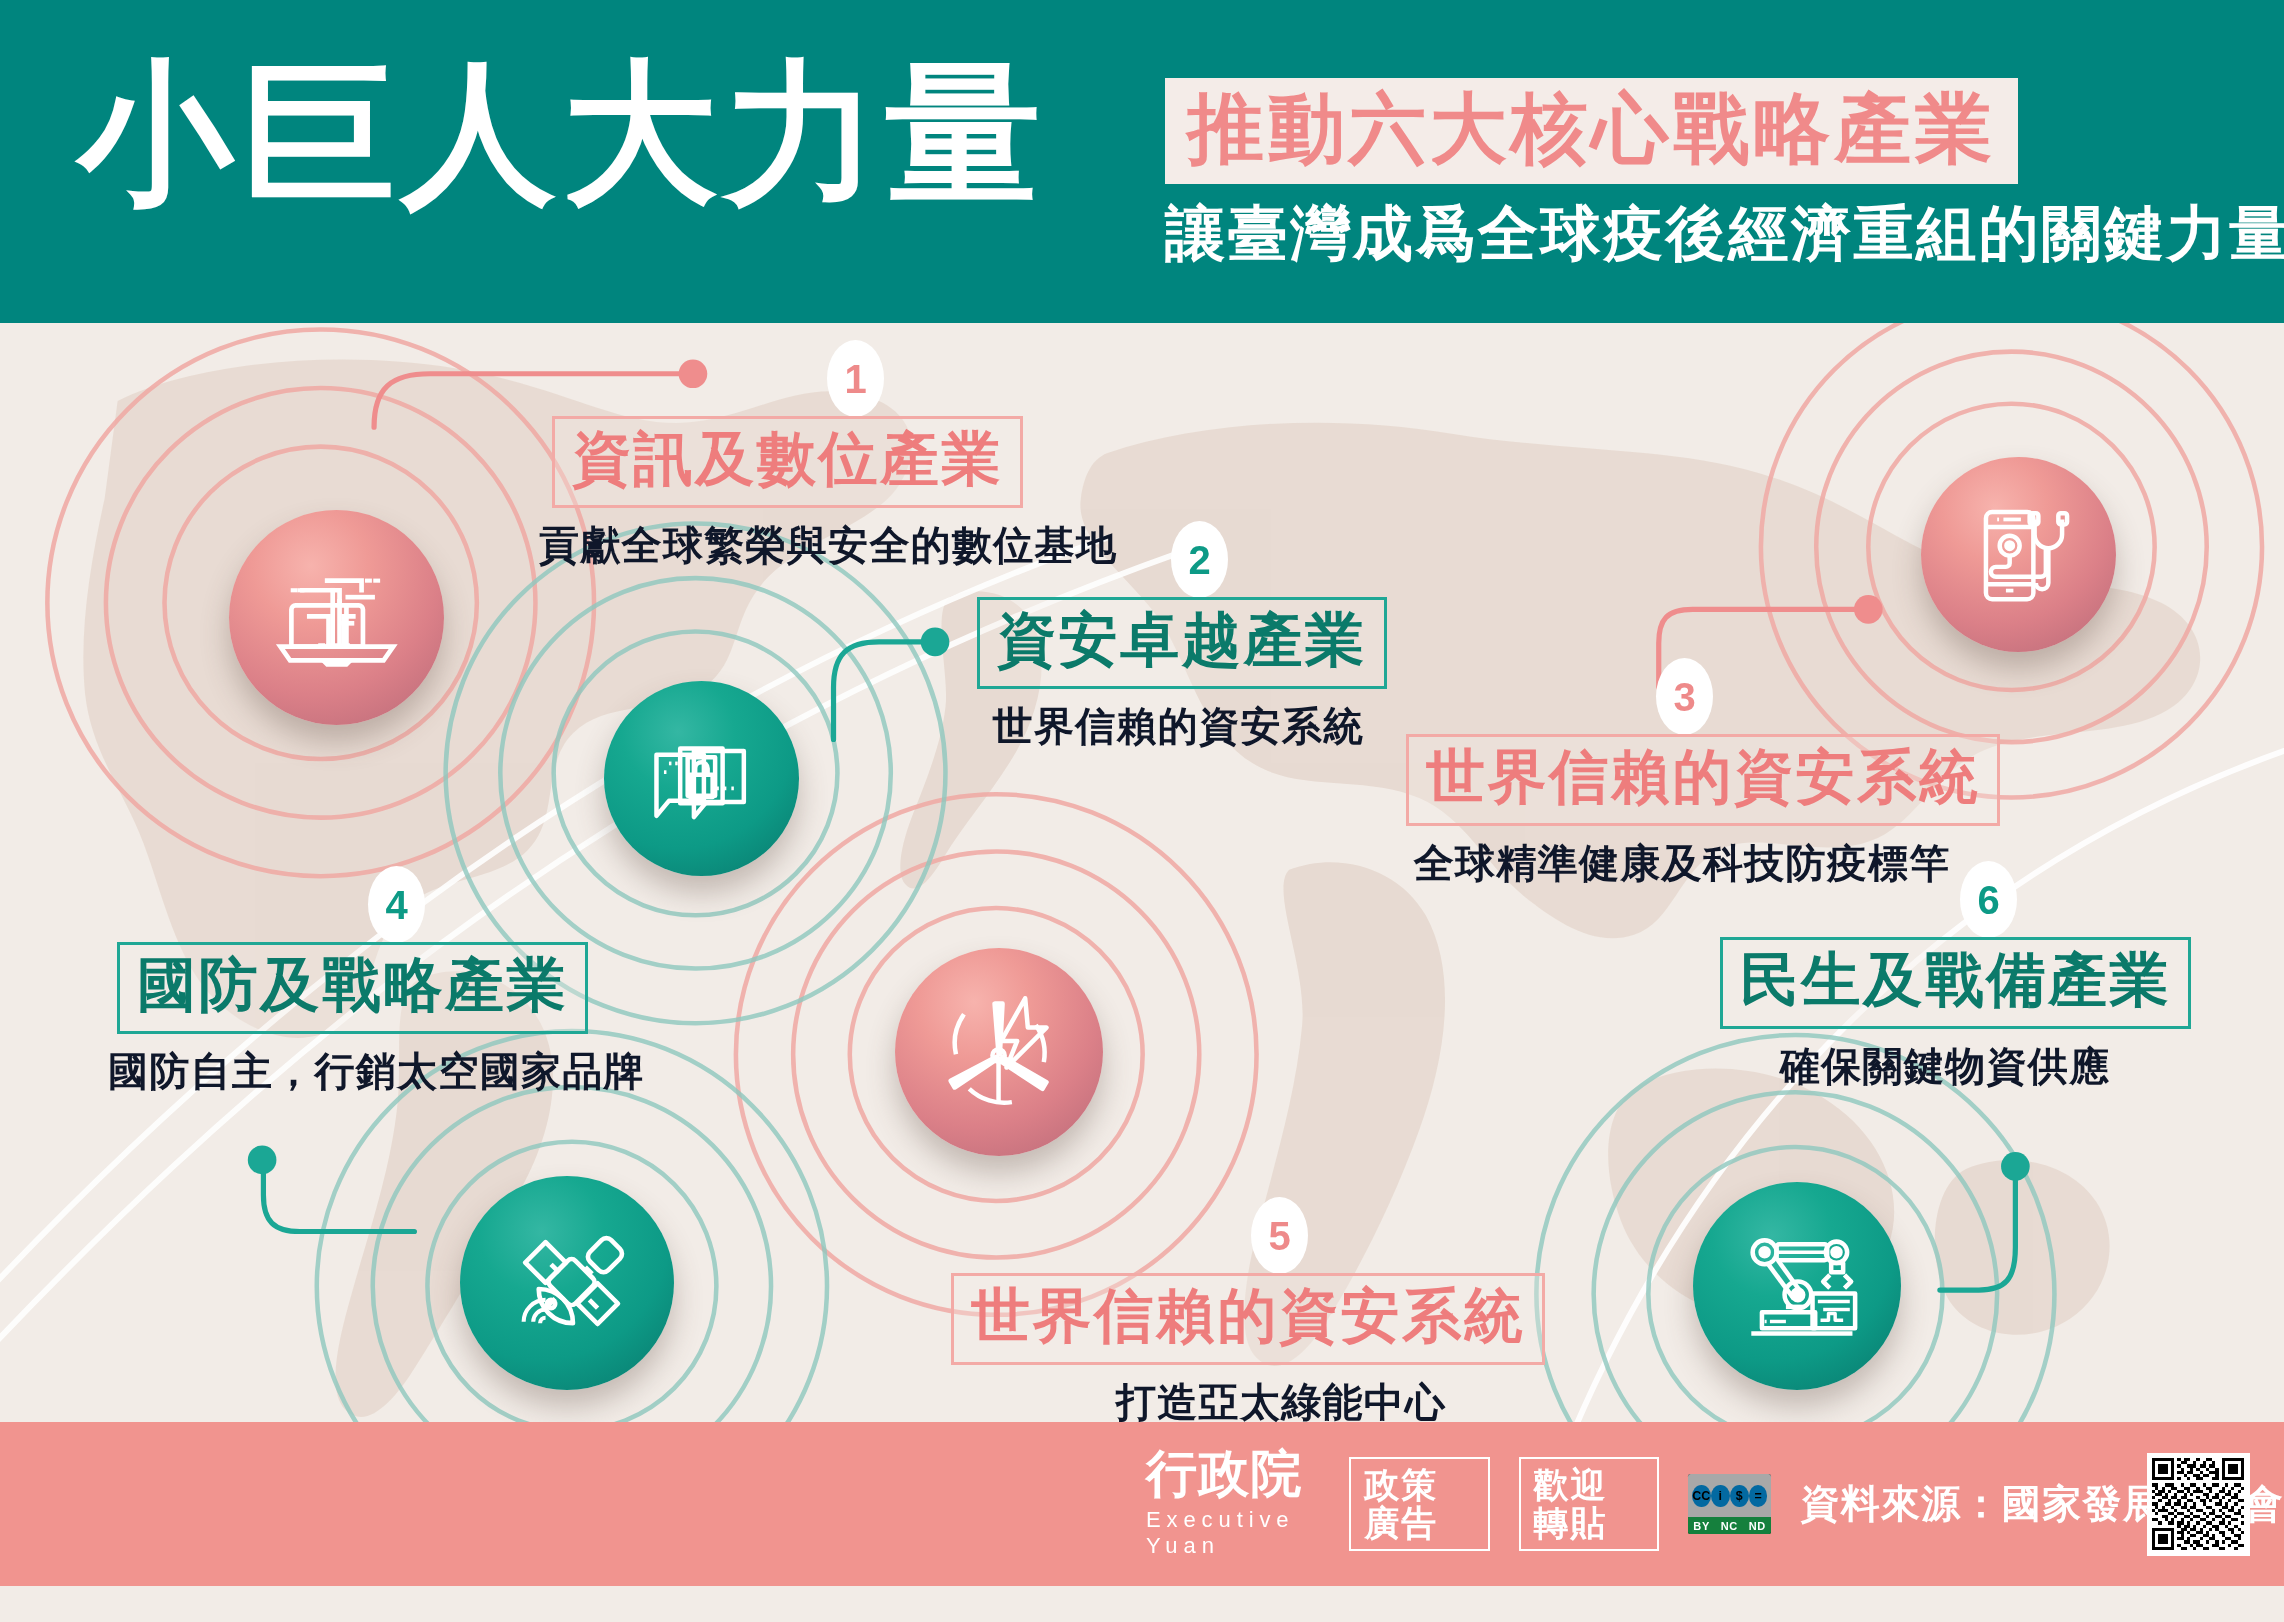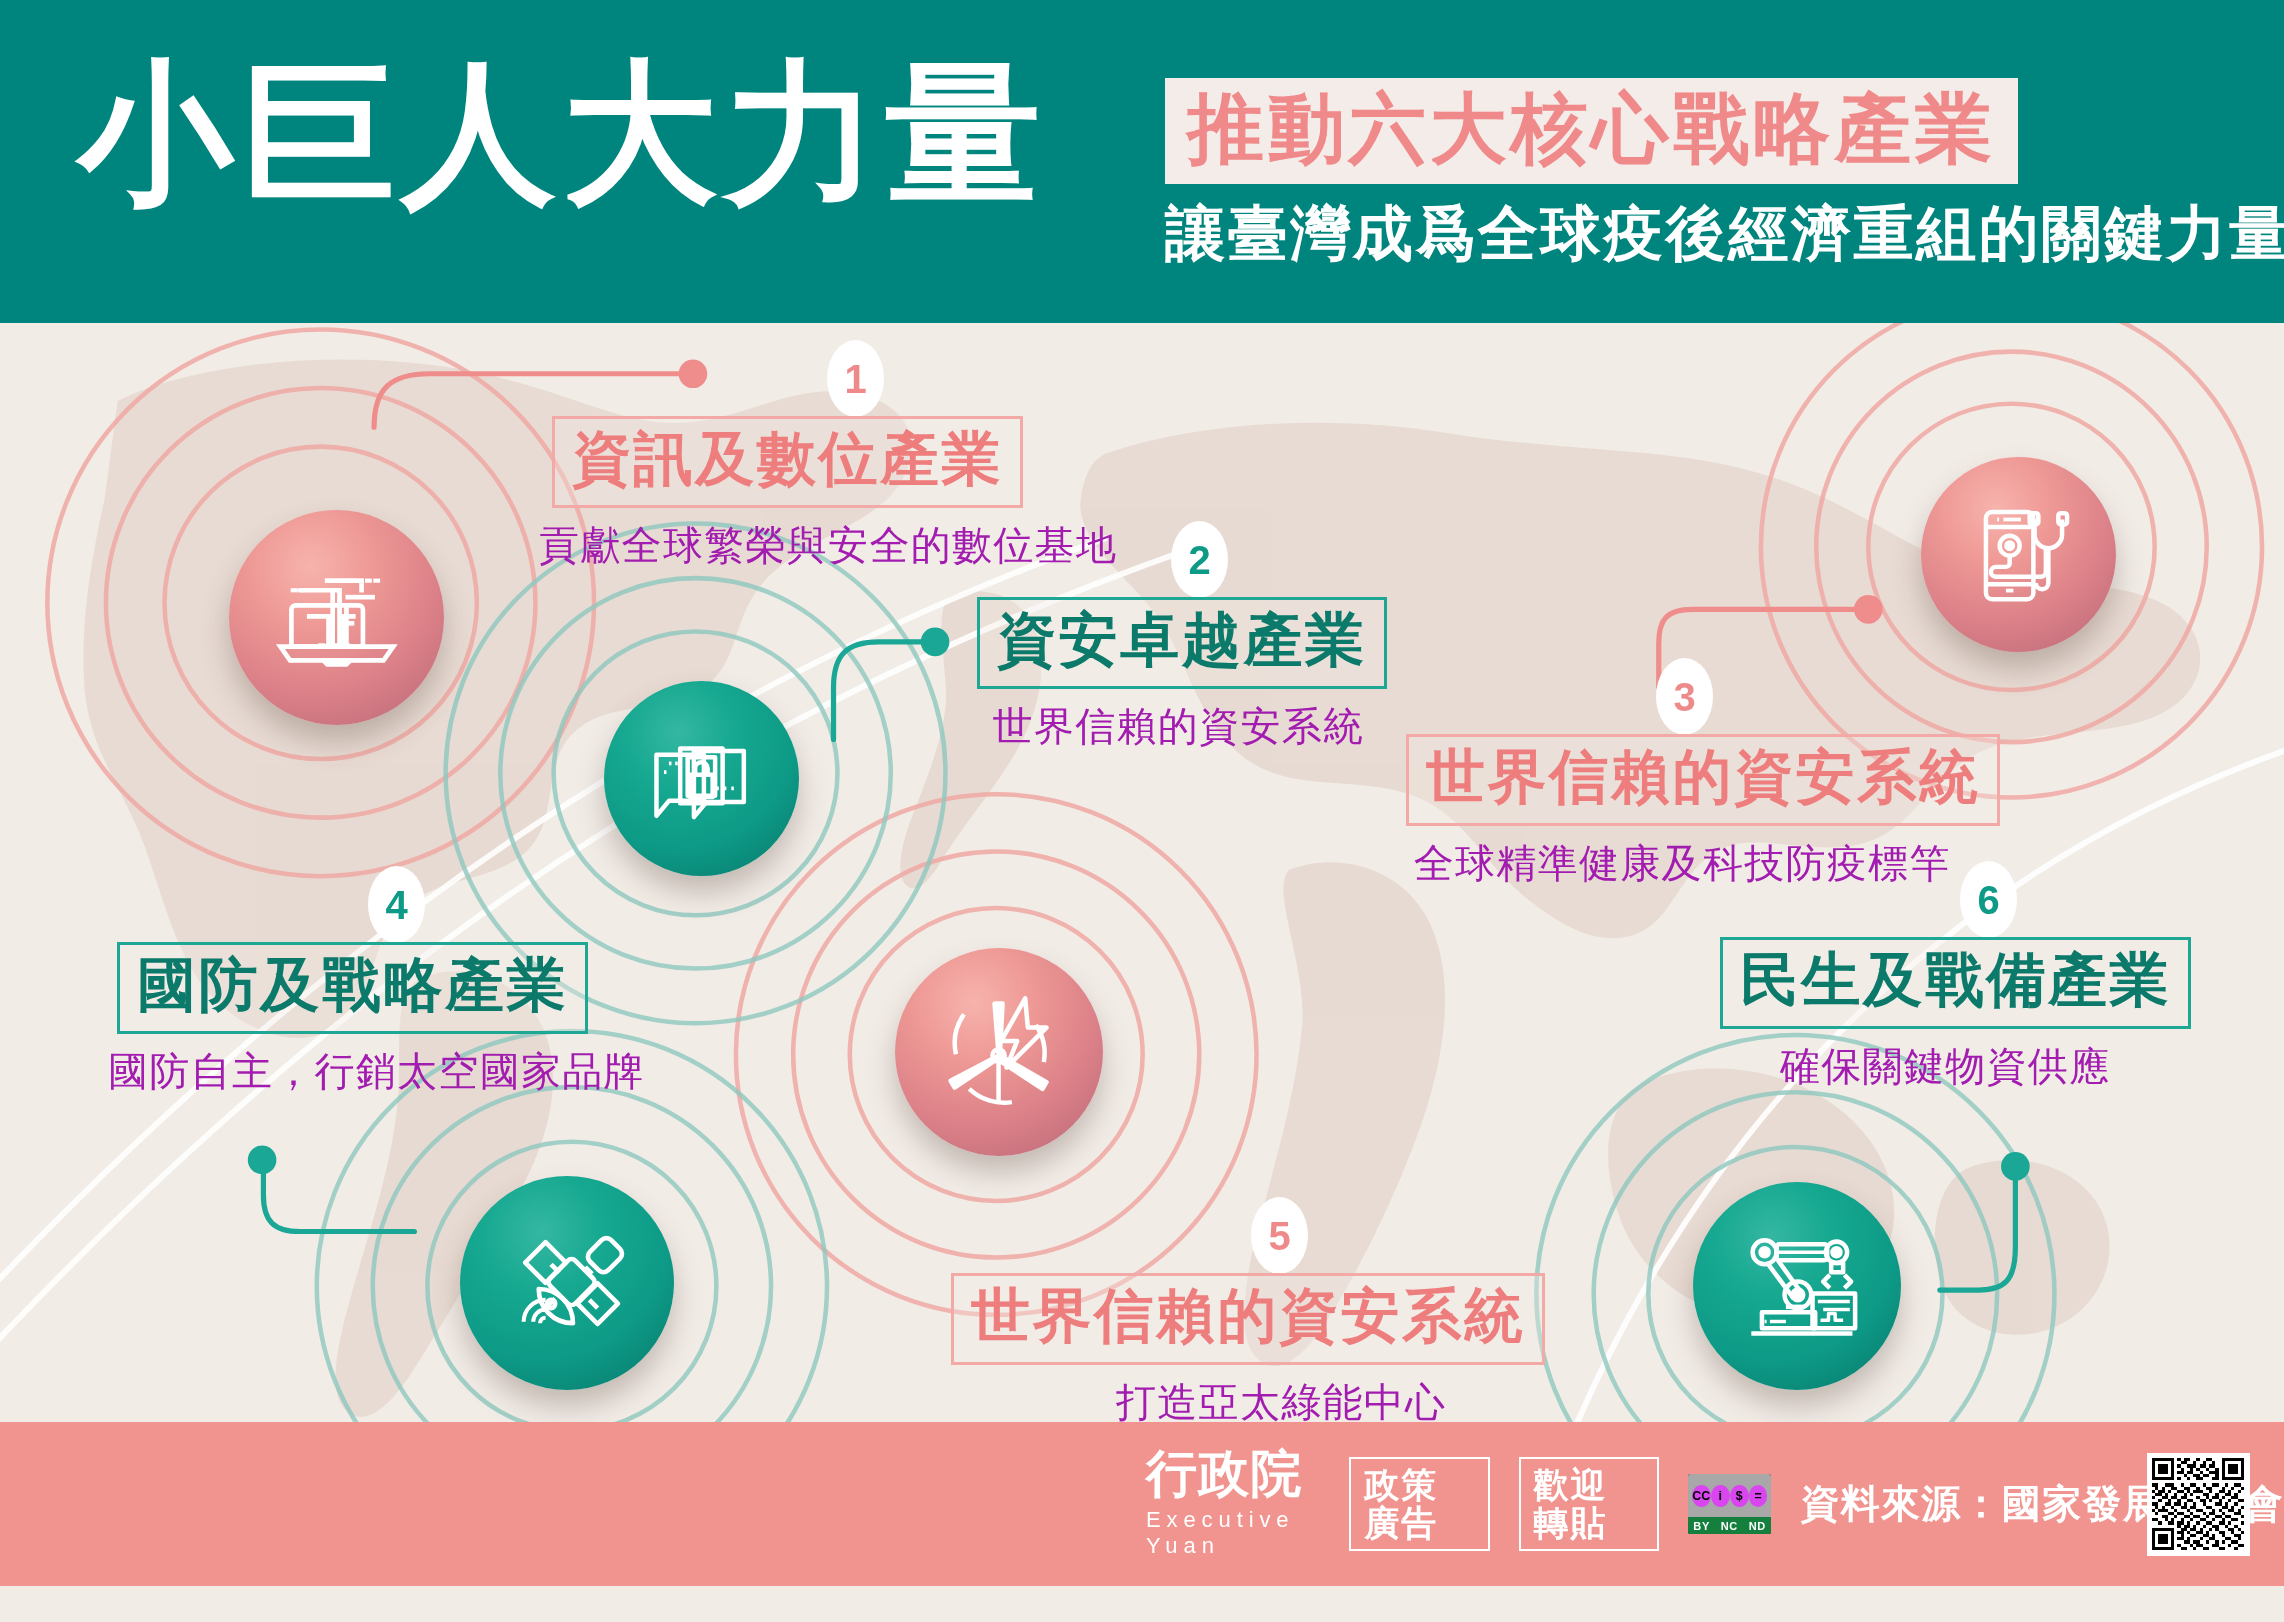--- a/index.html
+++ b/index.html
@@ -51,21 +51,21 @@
   .tagbox {
     border:2px solid #ffffff; color:#ffffff; font-size:35px; font-weight:700;
     padding:6.5px 13px; letter-spacing:2px; line-height:1.1;
   }
   .cc-badge {
     display:flex; flex-direction:column; width:112px; height:60px;
     background:#000; border-radius:2.6px; overflow:hidden;
   }
   .cc-top { flex:1; background:#a8a8a8; display:flex; align-items:center;
             justify-content:space-around; padding:0 3.9px; }
-  .cc-circ { width:22px; height:22px; border-radius:50%; background:#d946ef; color:#000;
+  .cc-circ { width:22px; height:22px; border-radius:50%; background:#0369a1; color:#000;
              font-size:12.4px; font-weight:700; display:flex; align-items:center;
              justify-content:center; font-family:"Liberation Sans",sans-serif; }
   .cc-bottom { height:17px; background:#15803d; color:#fff; display:flex;
                align-items:center; justify-content:space-around; font-size:11px;
                font-weight:700; letter-spacing:0.7px; }
   .source-text { color:#ffffff; font-size:39px; font-weight:700; letter-spacing:1.3px; white-space:nowrap; }
   .qr { position:absolute; right:34px; top:31px; width:103px; height:103px;
         background:#fff; padding:5.2px; }
   .qr svg { display:block; }
 
@@ -89,21 +89,21 @@
   }
   .num-badge.pink { color:#ee8a8a; }
   .num-badge.teal { color:#0d9a86; }
   .title-box {
     display:inline-block; padding:9px 17px 13px 17px; white-space:nowrap;
     font-size:59px; font-weight:700; line-height:1.08; letter-spacing:2.6px;
   }
   .title-box.pink { border:3.3px solid #f3aaa6; color:#ee7d7d; background:rgba(242,236,231,.32); }
   .title-box.teal { border:3.3px solid #1fa795; color:#0b7a6a; background:rgba(242,236,231,.32); }
   .sub-text {
-    font-size:40px; font-weight:400; color:#a21caf; letter-spacing:1.3px;
+    font-size:40px; font-weight:700; color:#0f172a; letter-spacing:1.3px;
     white-space:nowrap; line-height:1.2;
   }
 </style>
 </head>
 <body>
 
 <div id="poster">
 
   <div class="decor">
     <svg width="2284" height="1135" viewBox="0 0 3508 1744" xmlns="http://www.w3.org/2000/svg">

